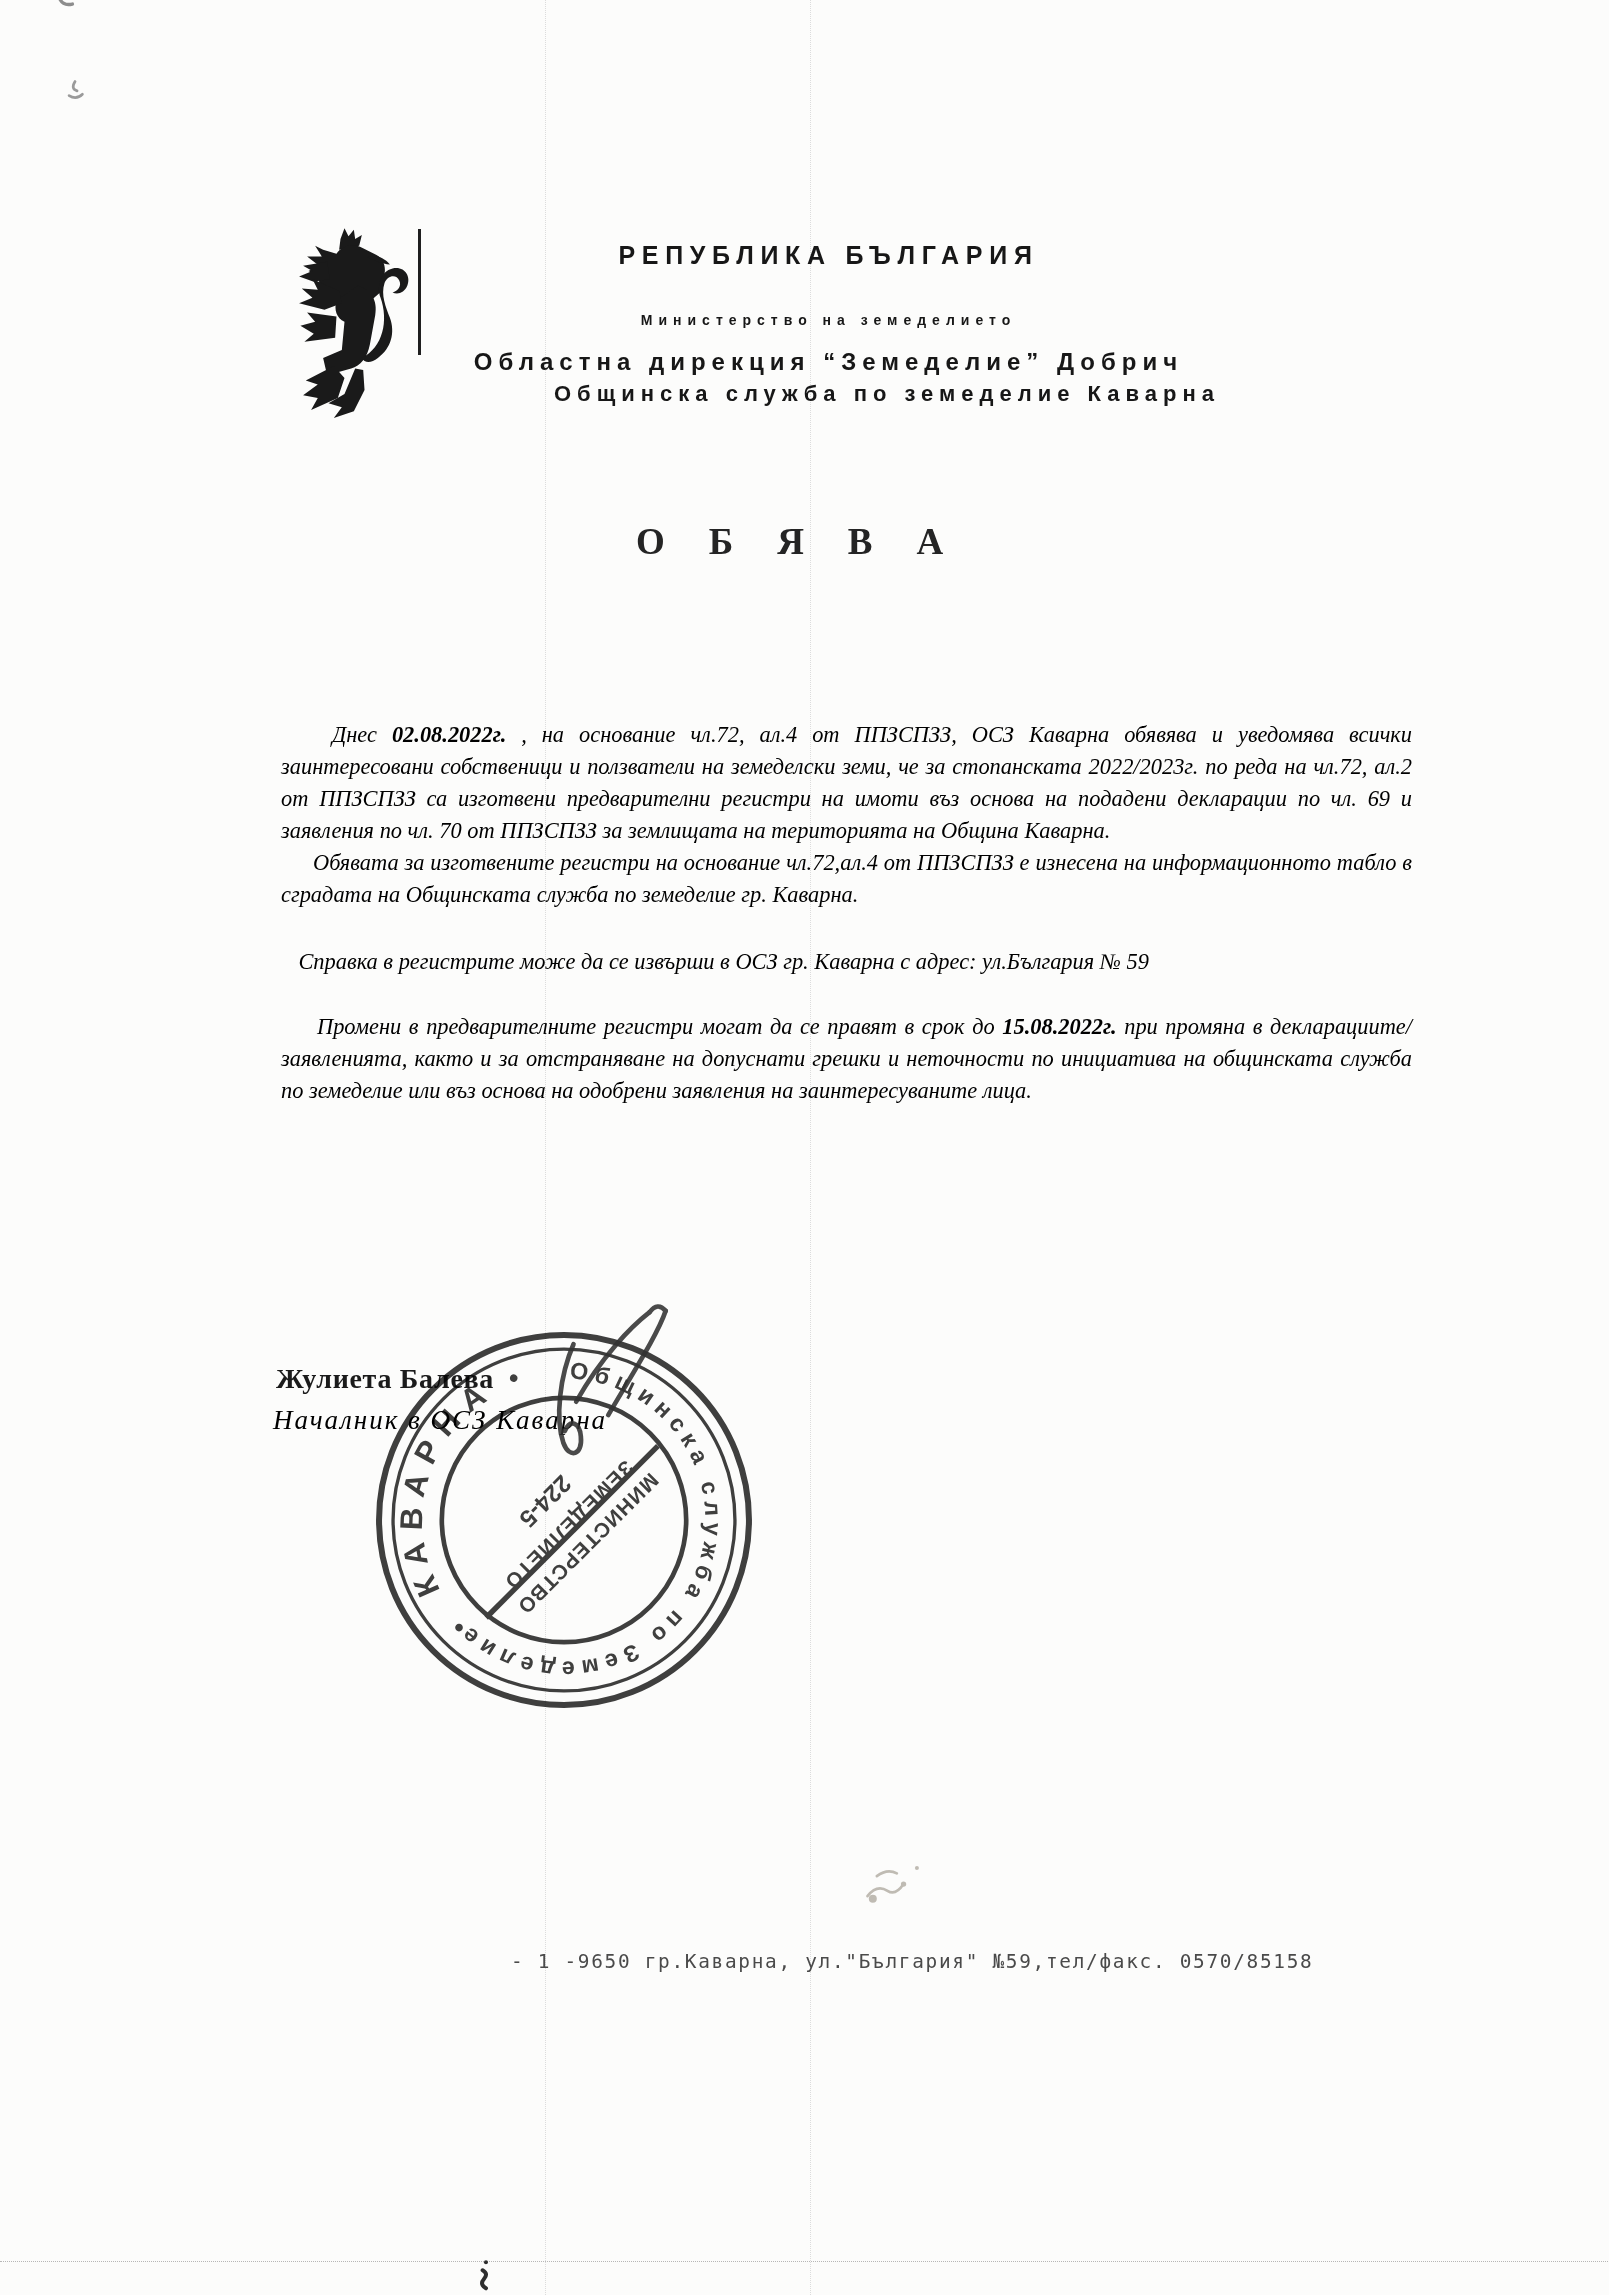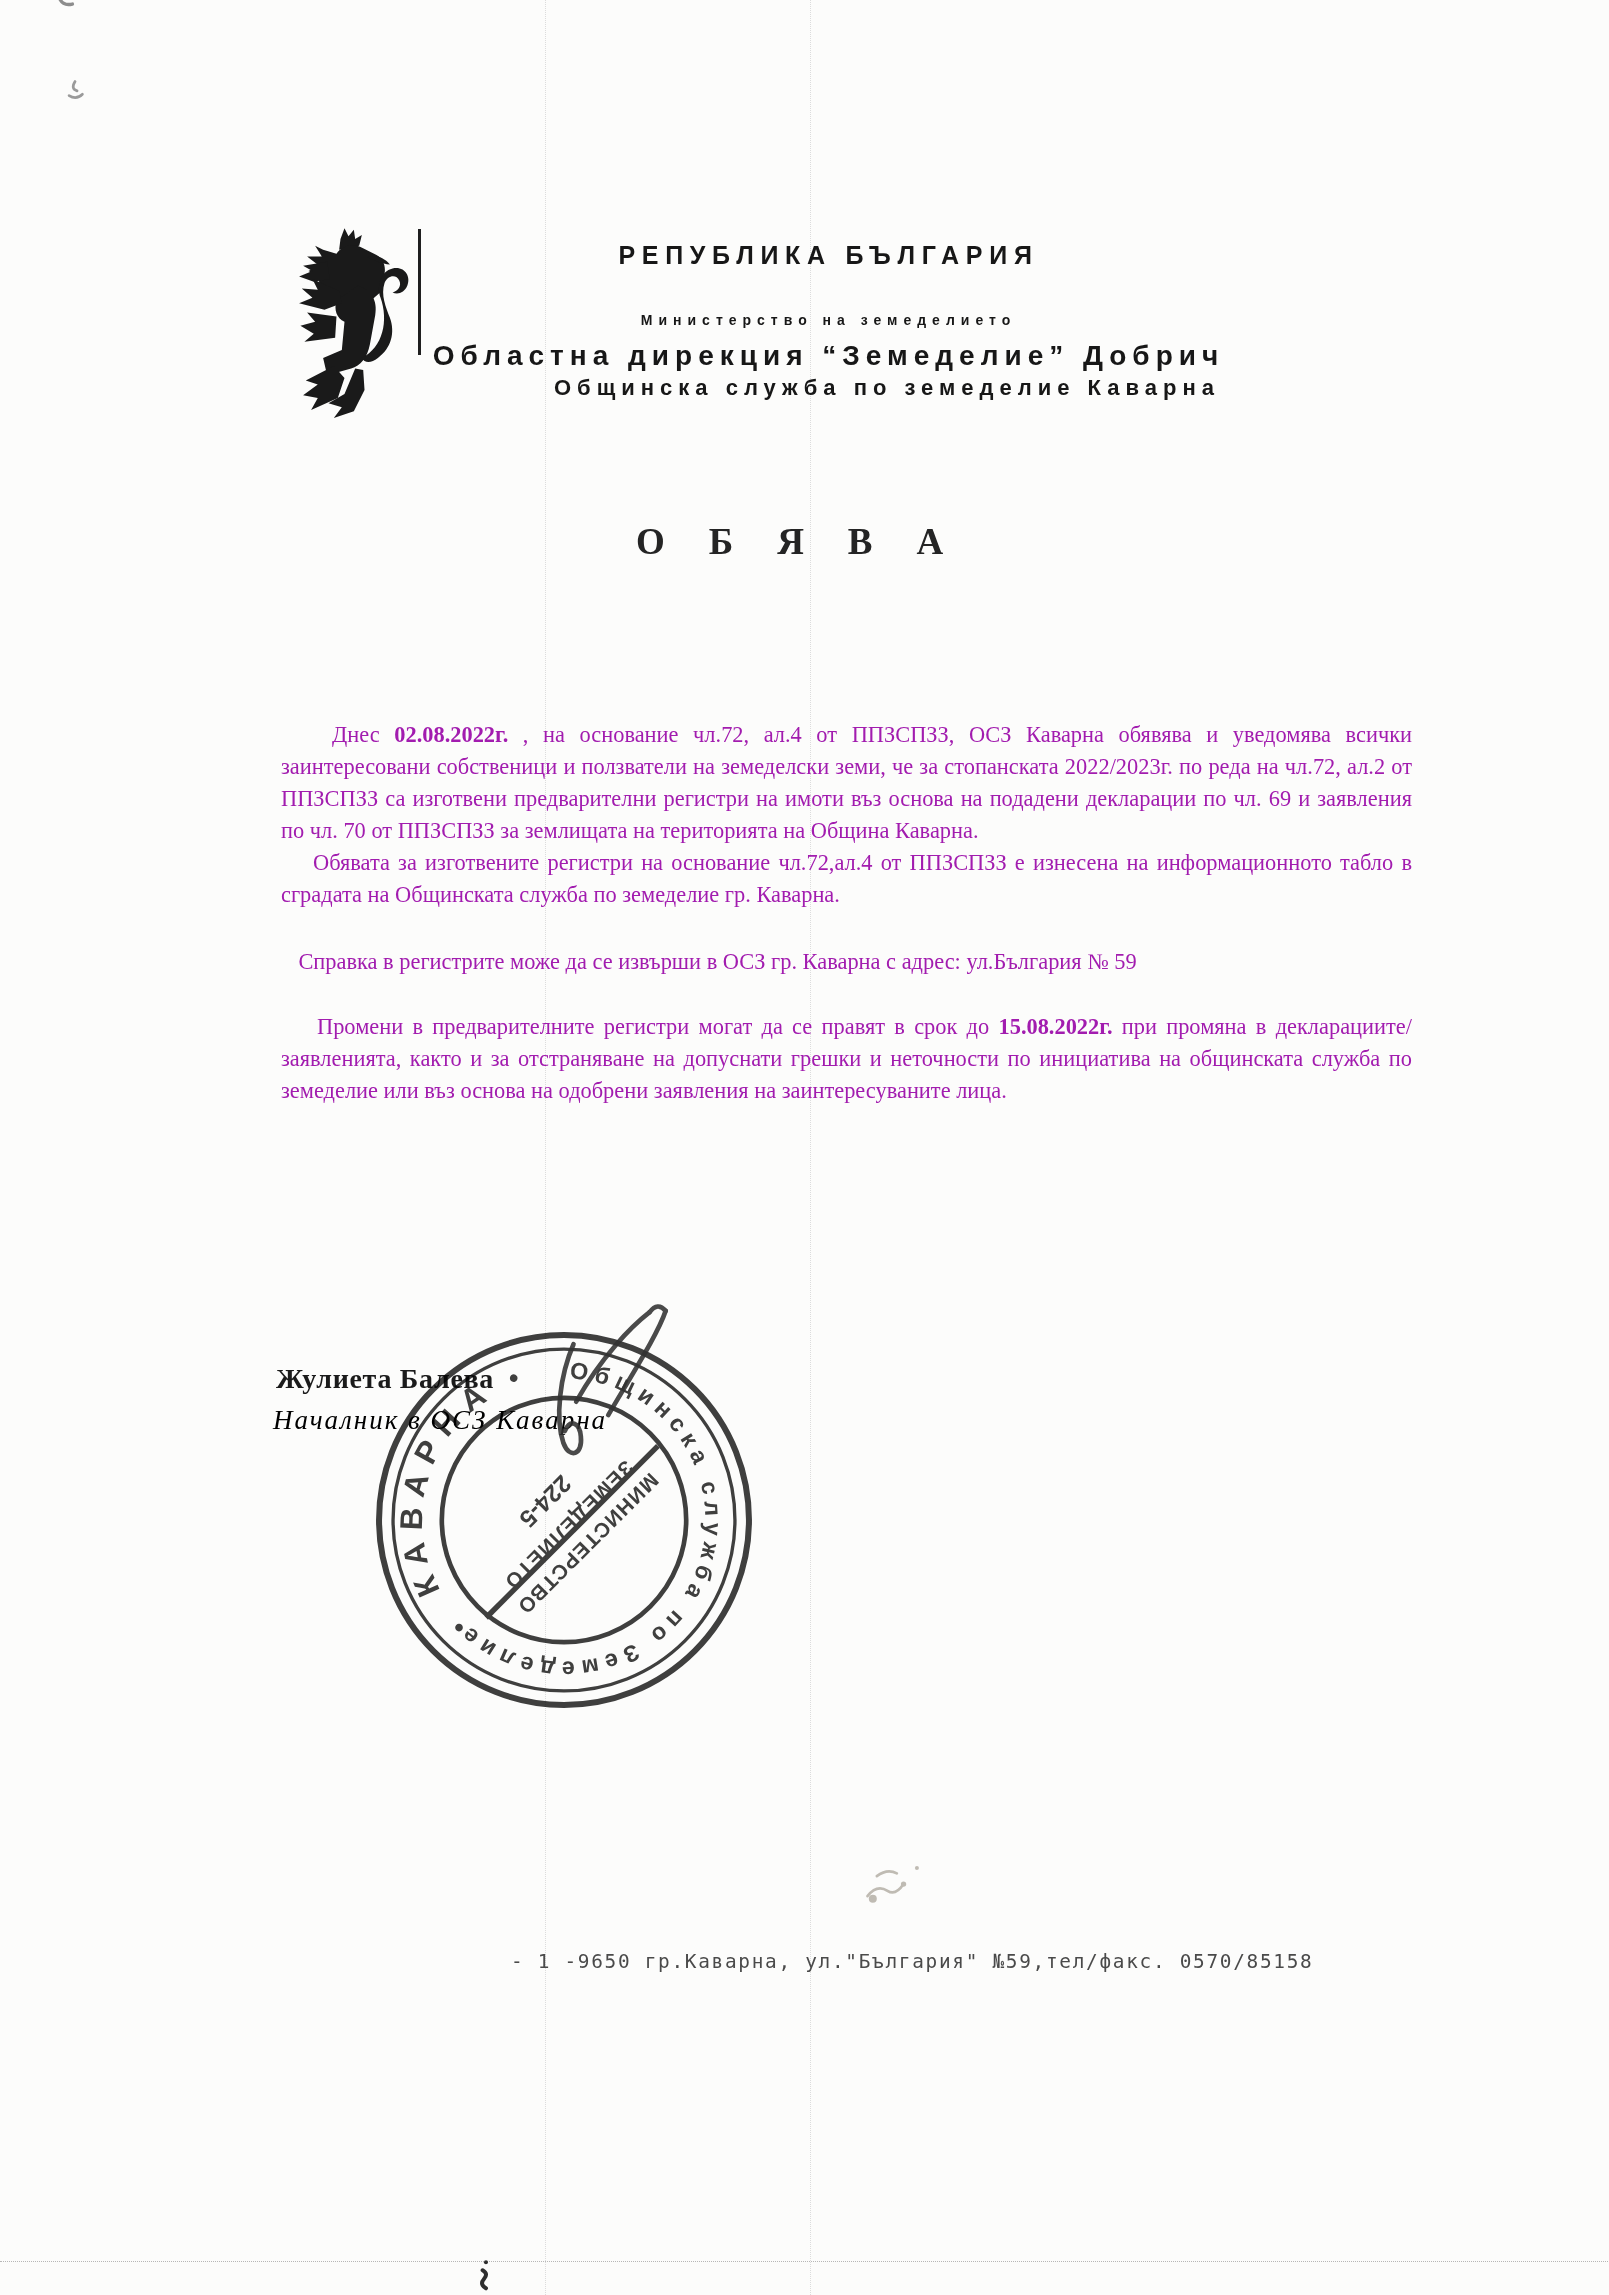--- a/index.html
+++ b/index.html
@@ -17,30 +17,30 @@
   .fold-2{left:810px;}
   .hline{position:absolute;left:0;top:2261px;width:1610px;height:0;border-top:1.3px dotted rgba(100,100,100,0.45);}
 
   
   .emblem{position:absolute;left:283px;top:227px;width:131px;height:195px;}
   .divider{position:absolute;left:418px;top:229px;width:2.7px;height:126px;background:#1f1f1f;}
   .header-text{position:absolute;left:414px;top:233px;width:829px;text-align:center;
     font-family:"Liberation Sans", sans-serif;font-weight:bold;color:#171717;}
   .h-country{font-size:25px;letter-spacing:6.7px;line-height:31px;margin-top:7px;}
   .h-ministry{margin-top:37px;font-size:14px;letter-spacing:6px;line-height:24px;}
-  .h-directorate{margin-top:10px;font-size:28px;letter-spacing:6px;line-height:27px;}
+  .h-directorate{margin-top:16px;font-size:24px;letter-spacing:6px;line-height:27px;}
   .h-office{margin-top:6px;font-size:22px;letter-spacing:6px;line-height:25px;padding-left:117px;}
 
   
   .doc-title{position:absolute;left:281px;top:520px;width:1032px;text-align:center;
     font-weight:bold;font-size:37px;letter-spacing:14.7px;word-spacing:5.3px;color:#242424;}
 
   
   .body-text{position:absolute;left:281px;top:719px;width:1131px;
-    font-size:22.4px;line-height:32px;text-align:justify;color:#a21caf;}
+    font-size:22.4px;line-height:32px;text-align:justify;color:#000000;font-style:italic;}
   .body-text p{margin:0;}
   .body-text .p1{text-indent:51px;}
   .body-text .p2{text-indent:32px;}
   .body-text .p3{margin-top:35px;text-indent:17.4px;}
   .body-text .p4{margin-top:33px;text-indent:36px;}
   .body-text .bold{font-weight:bold;}
 
   
   .sig-name{position:absolute;left:276px;top:1363px;font-size:28px;font-weight:bold;letter-spacing:0.7px;color:#1b1b1b;}
   .sig-role{position:absolute;left:273px;top:1405px;font-size:27px;font-style:italic;letter-spacing:2px;color:#000000;}

